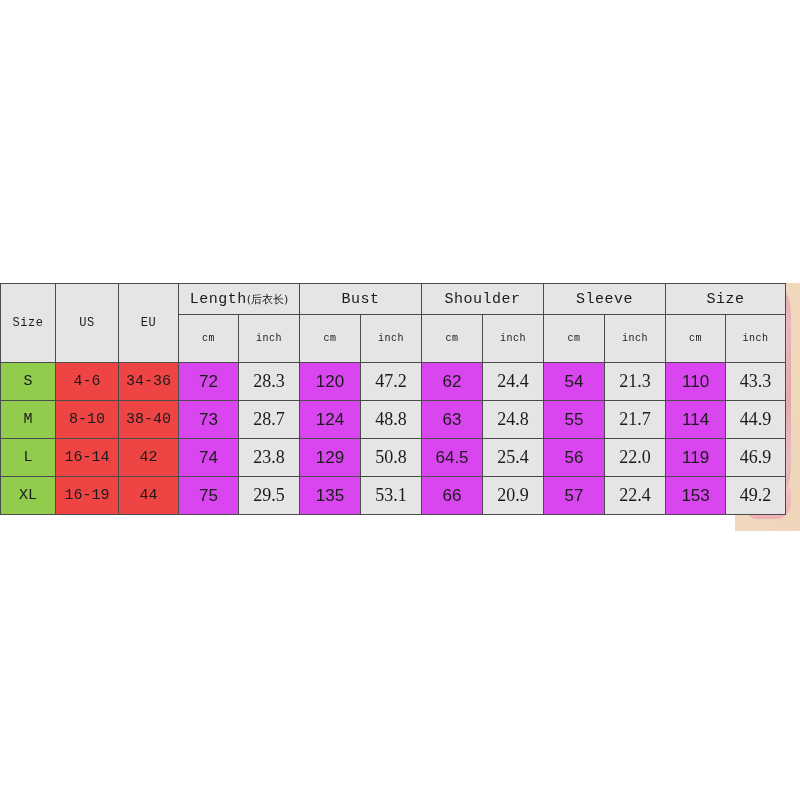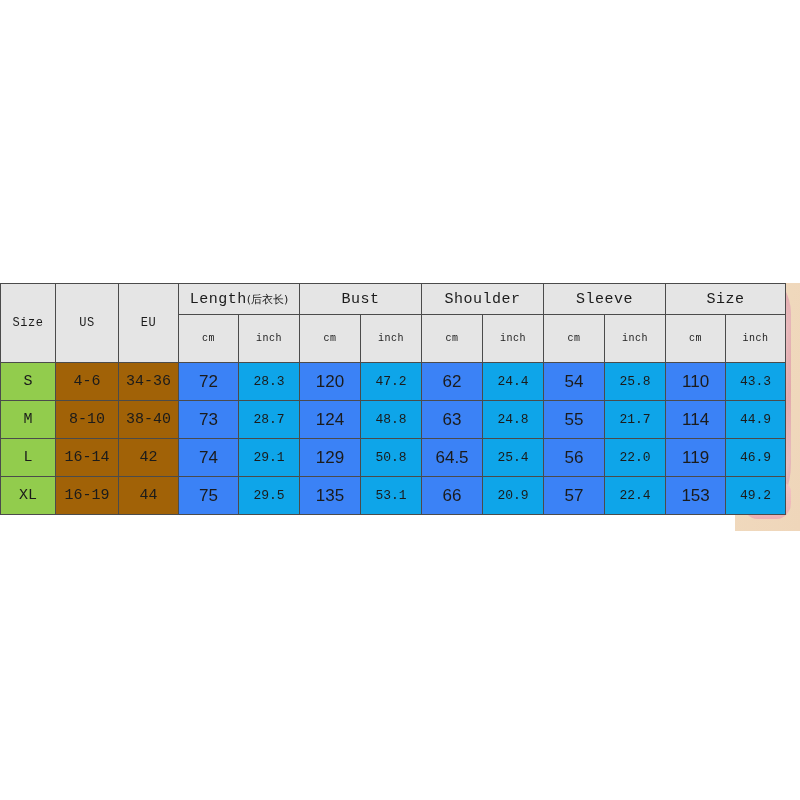--- a/index.html
+++ b/index.html
@@ -107,33 +107,33 @@
   .cjk { font-family: "DejaVu Sans", sans-serif; font-size: 11px; letter-spacing: 0; }
 
   
   #size-chart tbody tr { height: 38px; }
   .c-size {
     background: #92cc4d;
     font-family: "Liberation Mono", monospace;
     font-size: 15px;
   }
   .c-intl {
-    background: #a16207;
+    background: #ef4444;
     font-family: "Liberation Mono", monospace;
     font-size: 15px;
   }
   .c-cm {
-    background: #3b82f6;
+    background: #d946ef;
     font-family: "Liberation Sans", sans-serif;
     font-size: 17px;
   }
   .c-inch {
-    background: #0ea5e9;
-    font-family: Liberation Mono, monospace;
-    font-size: 13px;
+    background: #e5e5e5;
+    font-family: Liberation Serif, serif;
+    font-size: 18px;
   }
 </style>
 </head>
 <body>
 
 <div id="photo-strip">
   <div class="skin"></div>
   <div class="garment"></div>
   <div class="fold-a"></div>
   <div class="fold-b"></div>
@@ -190,21 +190,21 @@
       <td class="c-size">S</td>
       <td class="c-intl">4-6</td>
       <td class="c-intl">34-36</td>
       <td class="c-cm">72</td>
       <td class="c-inch">28.3</td>
       <td class="c-cm">120</td>
       <td class="c-inch">47.2</td>
       <td class="c-cm">62</td>
       <td class="c-inch">24.4</td>
       <td class="c-cm">54</td>
-      <td class="c-inch">25.8</td>
+      <td class="c-inch">21.3</td>
       <td class="c-cm">110</td>
       <td class="c-inch">43.3</td>
     </tr>
     <tr>
       <td class="c-size">M</td>
       <td class="c-intl">8-10</td>
       <td class="c-intl">38-40</td>
       <td class="c-cm">73</td>
       <td class="c-inch">28.7</td>
       <td class="c-cm">124</td>
@@ -214,21 +214,21 @@
       <td class="c-cm">55</td>
       <td class="c-inch">21.7</td>
       <td class="c-cm">114</td>
       <td class="c-inch">44.9</td>
     </tr>
     <tr>
       <td class="c-size">L</td>
       <td class="c-intl">16-14</td>
       <td class="c-intl">42</td>
       <td class="c-cm">74</td>
-      <td class="c-inch">29.1</td>
+      <td class="c-inch">23.8</td>
       <td class="c-cm">129</td>
       <td class="c-inch">50.8</td>
       <td class="c-cm">64.5</td>
       <td class="c-inch">25.4</td>
       <td class="c-cm">56</td>
       <td class="c-inch">22.0</td>
       <td class="c-cm">119</td>
       <td class="c-inch">46.9</td>
     </tr>
     <tr>

